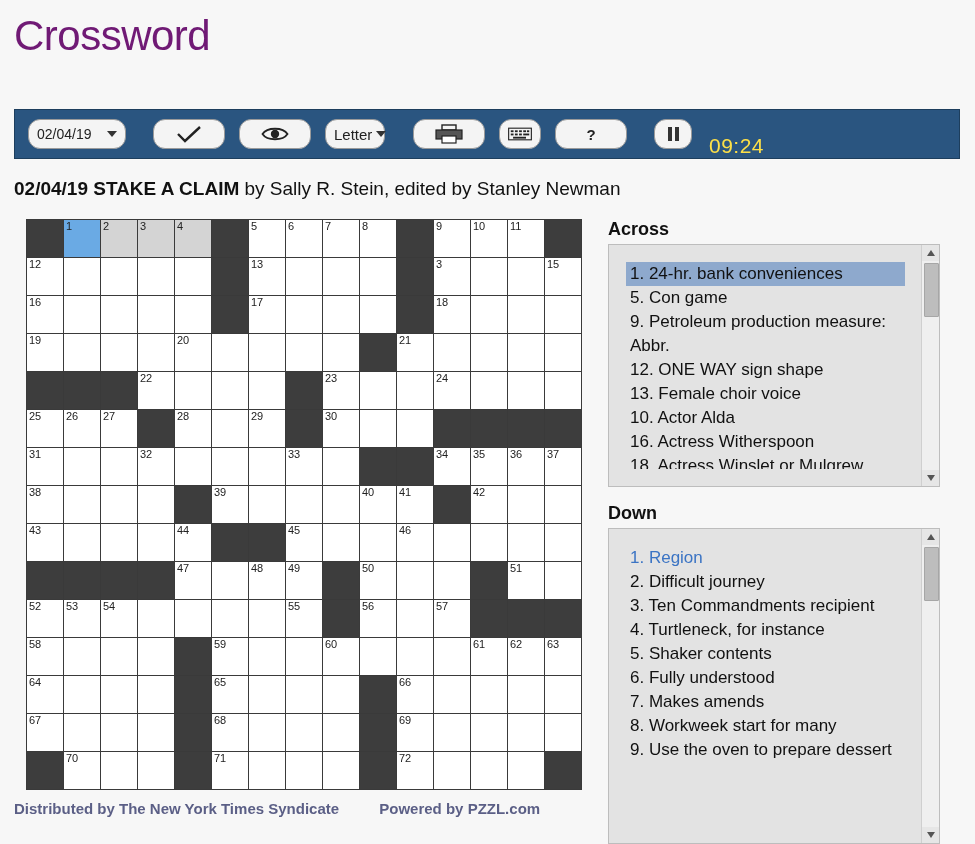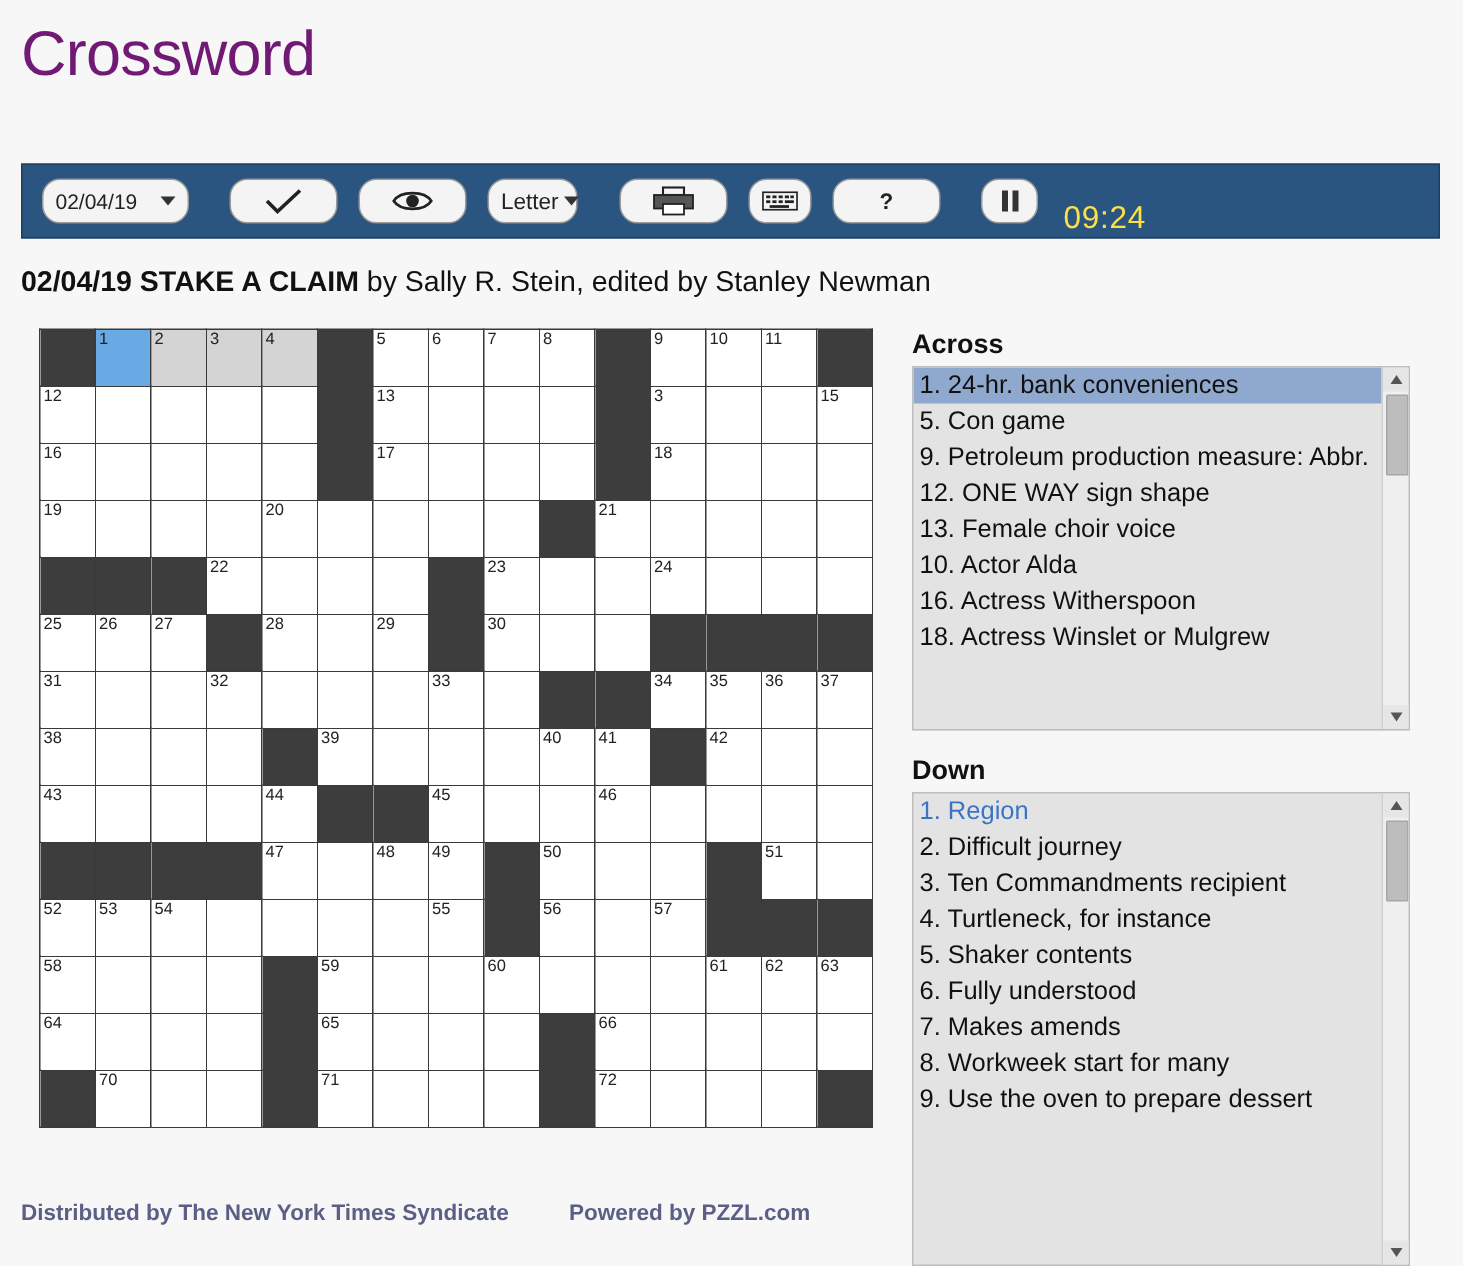--- a/index.html
+++ b/index.html
@@ -129,21 +129,21 @@
     border: 1px solid #bdbdbd;
     box-sizing: border-box;
     width: 332px;
     overflow: hidden;
   }
   .clue-list {
     position: absolute;
     top: 0; left: 0; right: 17px; bottom: 0;
     overflow: hidden;
     padding: 0;
-    margin: 0;
+    margin: 17px;
   }
   .clue {
     font-size: 17px;
     line-height: 24px;
     color: #111;
     padding: 0 4px 0 4px;
     cursor: pointer;
   }
   .clue.sel-across { background: #8ea9cd; color: #111; }
   .clue.sel-down { color: #3b74c4; }
@@ -601,20 +601,43 @@
             <td class="blk"></td>
             <td>
               <span class="num">65</span>
             </td>
             <td></td>
             <td></td>
             <td></td>
             <td class="blk"></td>
             <td>
               <span class="num">66</span>
+            </td>
+            <td></td>
+            <td></td>
+            <td></td>
+            <td></td>
+          </tr>
+          <tr>
+            <td>
+              <span class="num">67</span>
+            </td>
+            <td></td>
+            <td></td>
+            <td></td>
+            <td class="blk"></td>
+            <td>
+              <span class="num">68</span>
+            </td>
+            <td></td>
+            <td></td>
+            <td></td>
+            <td class="blk"></td>
+            <td>
+              <span class="num">69</span>
             </td>
             <td></td>
             <td></td>
             <td></td>
             <td></td>
           </tr>
           <tr>
             <td class="blk"></td>
             <td>
               <span class="num">70</span>

